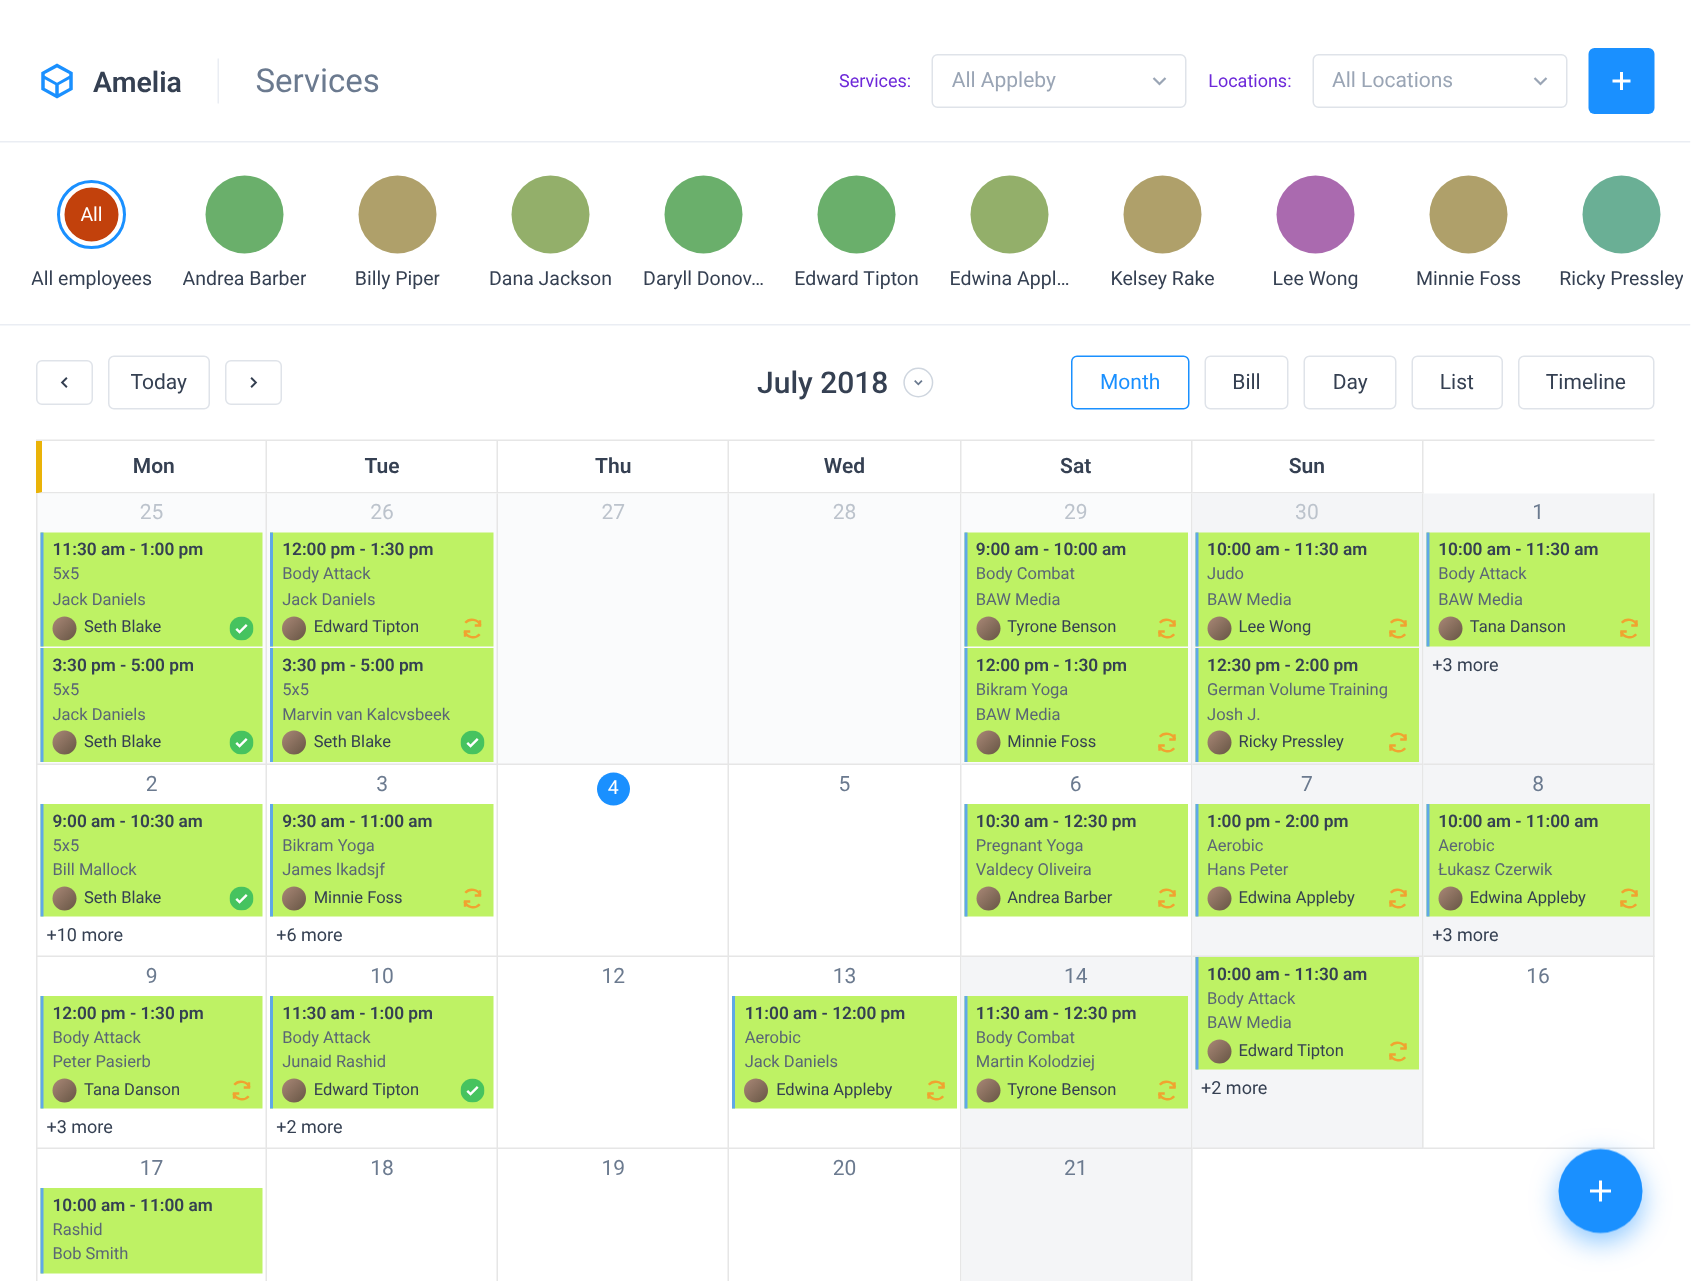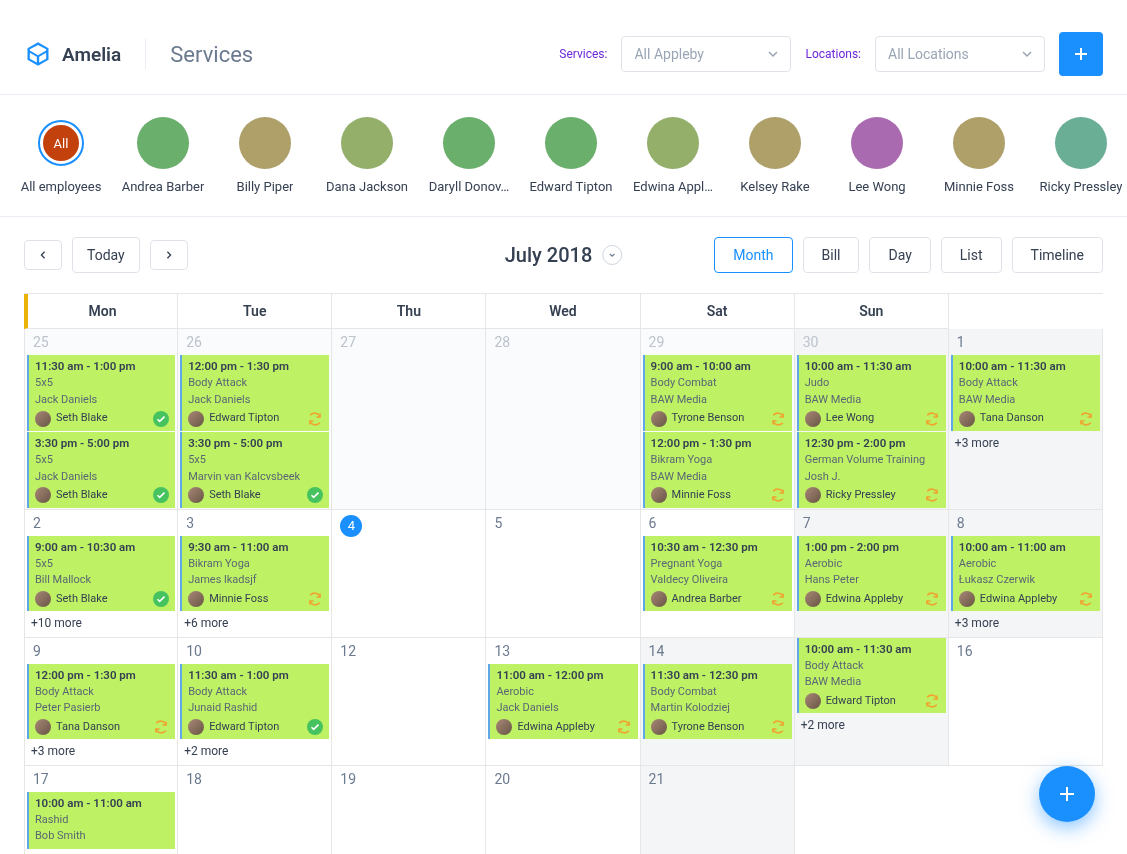--- a/index.html
+++ b/index.html
@@ -34,21 +34,21 @@
 
 .calendar { border-top: 1px solid #e6e6e6; margin: 0 24px 20px 24px; }
 .cal-head { display: grid; grid-template-columns: repeat(7, 1fr); }
 .cal-head div { border: 1px solid #e6e6e6; border-top: none; border-left: none; text-align: center; padding: 9px 0; font-weight: 600; font-size: 14px; }
 .cal-head div:first-child { border-left: 4px solid #eab308; }
 .cal-body { display: grid; grid-template-columns: repeat(7, 1fr); }
 .cell { border: 1px solid #e6e6e6; border-top: none; border-left: none; min-height: 128px; position: relative; }
 .cal-body .cell:nth-child(7n+1) { border-left: 1px solid #e6e6e6; }
 .cell.out { background: #fafbfc; }
 .cell.weekend { background: #f4f5f7; }
-.daynum { text-align: left; padding: 5px 8px; color: #6b7a8f; font-size: 14px; }
+.daynum { text-align: center; padding: 5px 8px; color: #6b7a8f; font-size: 14px; }
 .cell.out .daynum { color: #bcc3cc; }
 .daynum.today span { display: inline-flex; background: #1a90ff; color: #fff; width: 22px; height: 22px; border-radius: 50%; align-items: center; justify-content: center; font-size: 13px; }
 
 .event { background: #bef264; border-left: 2px solid #5fa8e8; margin: 0 2px 1px 2px; padding: 3px 6px 4px 6px; font-size: 11px; line-height: 1.5; color: #354052; }
 .event .time { font-weight: 600; font-size: 11.5px; }
 .event .svc, .event .loc { color: #5a6675; }
 .event .row { display: flex; align-items: center; gap: 5px; margin-top: 2px; }
 .event .row .av { width: 16px; height: 16px; border-radius: 50%; background: linear-gradient(135deg,#a87,#654); flex-shrink: 0; }
 .event .row .nm { flex: 1; }
 .status-icon { width: 16px; height: 16px; flex-shrink: 0; }

